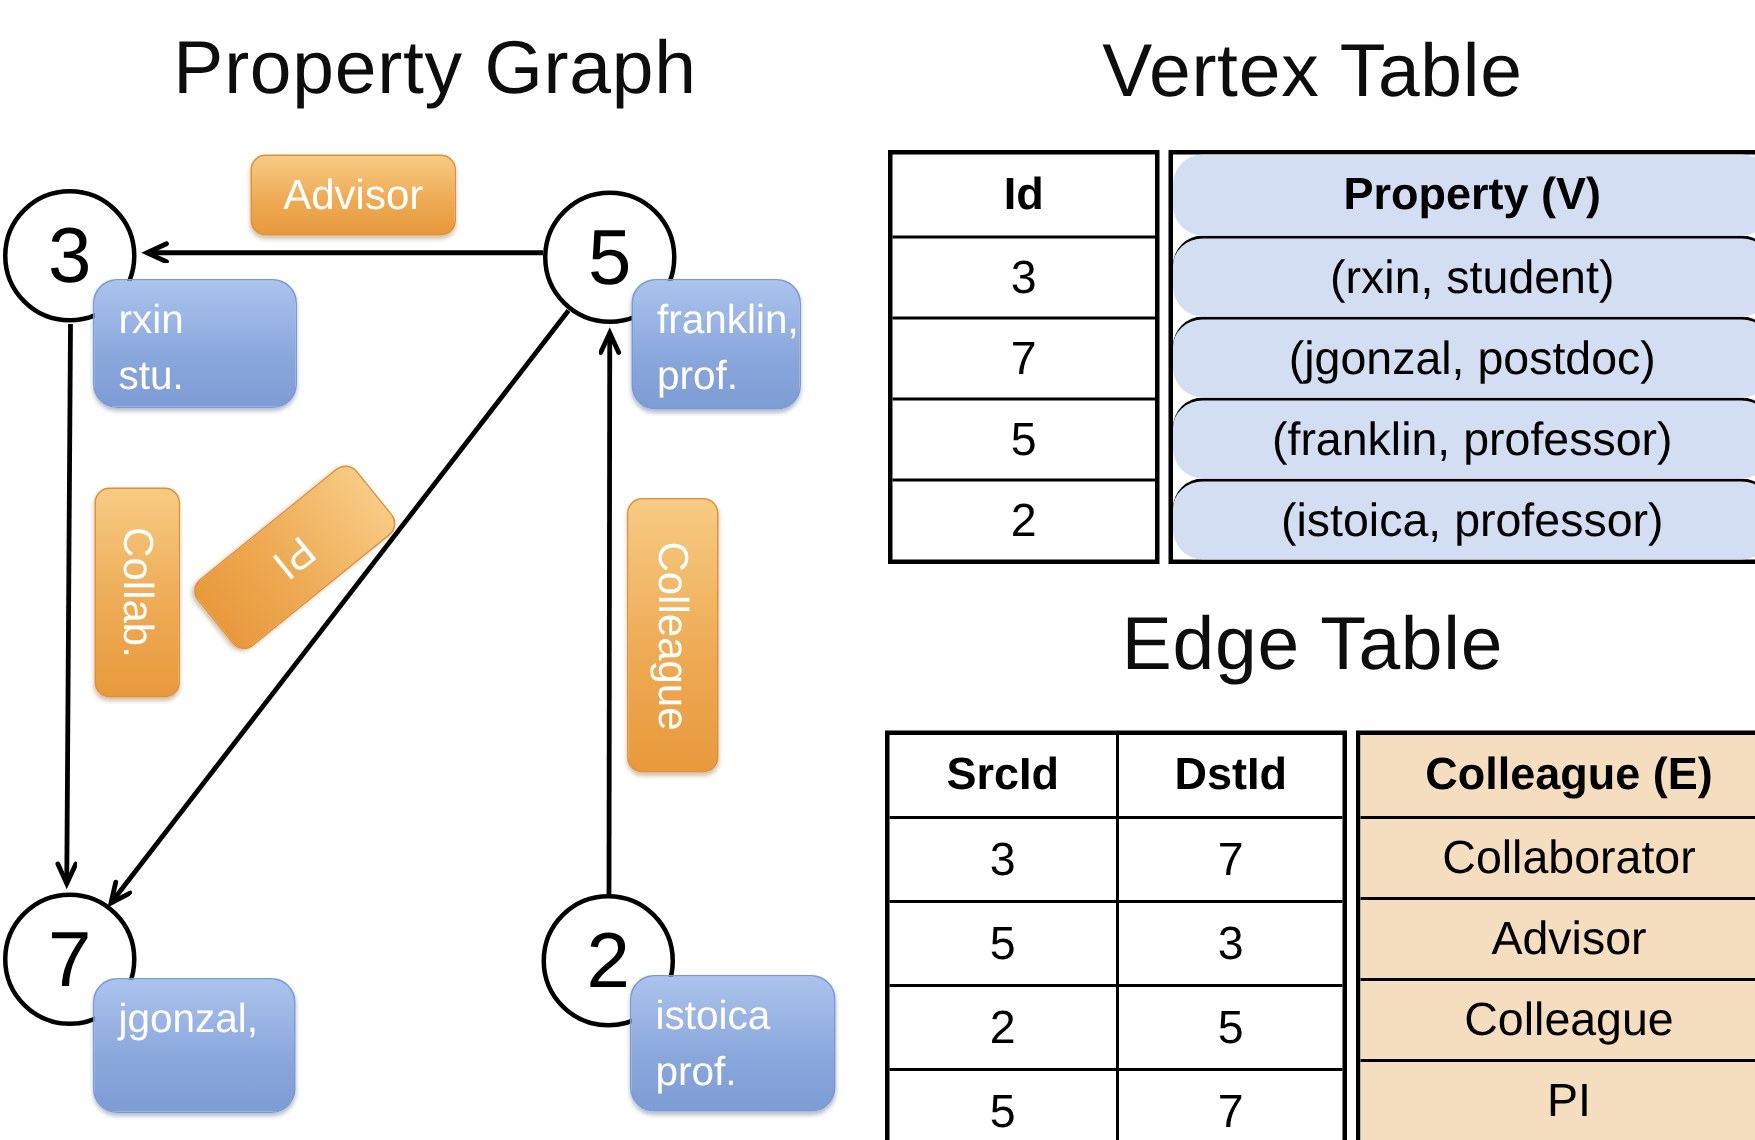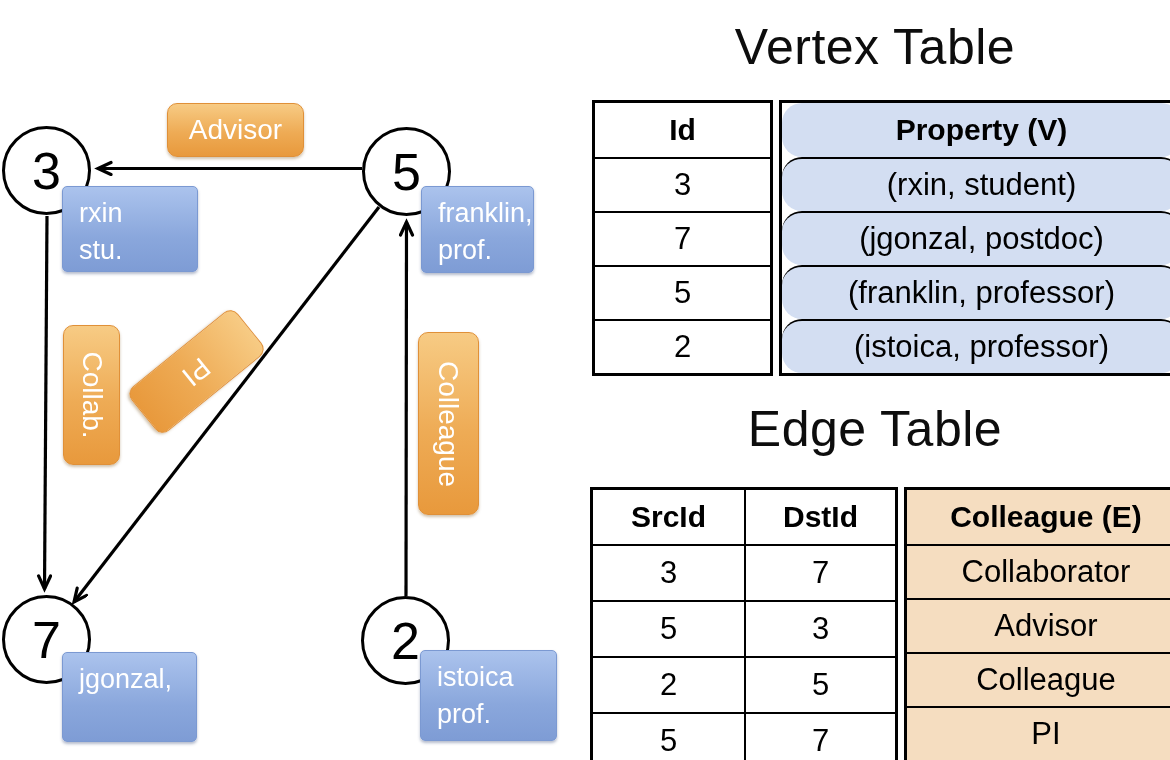--- a/index.html
+++ b/index.html
@@ -35,21 +35,21 @@
     color:#fff; font-size:28px; white-space:nowrap;
   }
   .obox .rot90 { transform:rotate(90deg); }
   #label-advisor   { left:167px; top:103px; width:135px; height:52px; }
   #label-collab    { left:63px;  top:325px; width:55px;  height:138px; }
   #label-pi        { left:168px; top:303px; width:55px;  height:135px; transform:rotate(51deg); }
   #label-colleague { left:418px; top:332px; width:59px;  height:181px; }
 
   
   .bbox {
-    position:absolute; border-radius:5px; z-index:3;
+    position:absolute; border-radius:16px; z-index:3;
     background:linear-gradient(180deg,#abc3ed 0%, #8aa7dc 60%, #7e9cd5 100%);
     border:1px solid #7b99d2; box-shadow:0 2px 3px rgba(40,60,110,0.35);
     color:#fff; font-size:27px; line-height:37px; padding:8px 0 0 16px; box-sizing:border-box;
   }
   #card-rxin     { left:62px;  top:186px; width:136px; height:86px; }
   #card-franklin { left:421px; top:186px; width:113px; height:87px; }
   #card-jgonzal  { left:62px;  top:652px; width:135px; height:90px; }
   #card-istoica  { left:420px; top:650px; width:137px; height:91px; }
 
   
@@ -70,20 +70,21 @@
   .row2 .cell { border-top:none; }
   .w-src { width:153px; border-right:2px solid #000; }
   .w-dst { width:149px; }
   .w-eprop { width:278px; background:#f5ddc0; }
 </style>
 </head>
 <body>
 
 <div class="stage">
 
+  <div class="title" id="title-graph">Property Graph</div>
   <div class="title" id="title-vertex">Vertex Table</div>
   <div class="title" id="title-edge">Edge Table</div>
 
   <div class="circle" id="circle-3">
       <span>3</span>
     </div>
   <div class="circle" id="circle-5">
       <span>5</span>
     </div>
   <div class="circle" id="circle-7">

